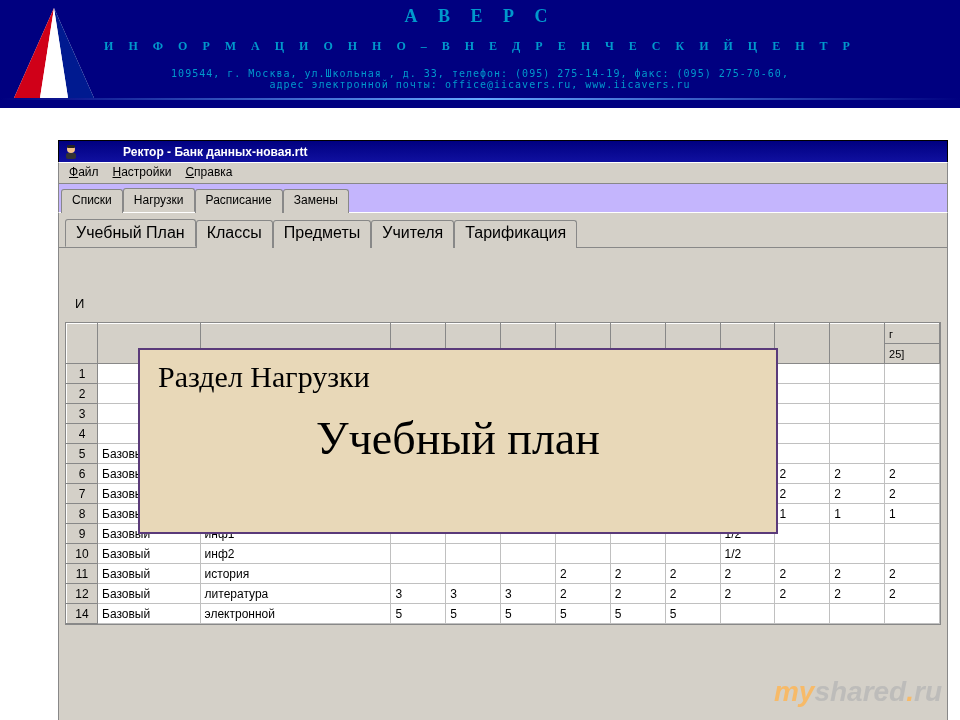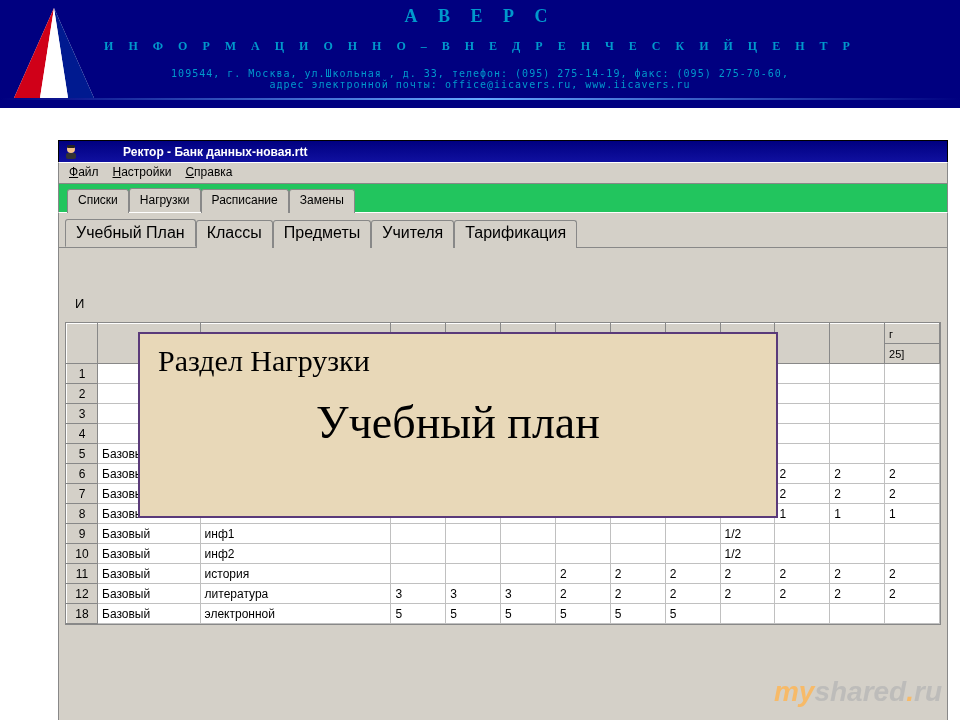--- a/index.html
+++ b/index.html
@@ -18,42 +18,42 @@
 
   .app-area { position: absolute; left: 58px; top: 140px; width: 890px; height: 560px; }
   .titlebar { background: linear-gradient(#000080,#1010a0); color:#fff; height:22px; display:flex; align-items:center; padding:0 4px; font-size:12px; border:1px solid #000; border-bottom:none;gap:40px;}
   .titlebar-icon { width:16px; height:16px; margin-right:4px; display:inline-flex; align-items:center; justify-content:center;}
   .titlebar-text { font-weight: bold; }
   
   .menubar { background:#d4d0c8; height:22px; display:flex; border:1px solid #888; border-top:1px solid #fff; font-size:12px; padding:0 4px; gap:2px;}
   .menuitem { padding:2px 6px; cursor:default;}
   .menuitem u { text-decoration: underline; }
   
-  .tabrow { background:#22c55e; padding:4px 4px 0 8px; border-left:1px solid #888; border-right:1px solid #888; font-size:12px;}
+  .tabrow { background:#c4b5fd; padding:4px 4px 0 2px; border-left:1px solid #888; border-right:1px solid #888; font-size:12px;}
   .tabs { display:flex; }
   .tab { background:#d4d0c8; border:1px solid #888; border-bottom:none; padding:3px 10px; margin-right:0; border-radius:3px 3px 0 0; cursor:default; position:relative; top:1px;}
   .tab.active { background:#d4d0c8; border-bottom:1px solid #d4d0c8; font-weight:normal; z-index:2; top:0; padding-top:4px; padding-bottom:4px;text-align:center;}
   
   .subtabs-wrap { background:#d4d0c8; border:1px solid #888; border-top:1px solid #fff; padding:6px 6px 0 6px; border-left:1px solid #888; border-right:1px solid #888;}
   
   .content { background:#d4d0c8; border-left:1px solid #888; border-right:1px solid #888; padding:6px; height:480px; }
   
   .toolbar-area { height: 68px; position:relative; }
   
   .grid { border:1px solid #888; background:#fff; font-size:12px; }
   .grid table { border-collapse: collapse; width:100%; }
   .grid th, .grid td { border:1px solid #c0c0c0; padding:1px 4px; height:20px; text-align:left; background:#fff; font-weight:normal;}
   .grid th { background:#d4d0c8; border:1px solid #888; border-top:1px solid #fff; border-left:1px solid #fff; }
   .grid .rownum { background:#d4d0c8; text-align:center; width:26px; border:1px solid #888; border-top:1px solid #fff; border-left:1px solid #fff;}
   .grid .col-type { width:86px; }
   .grid .col-subj { width:160px; }
   .grid .col-n { width:46px; text-align:left; }
   .grid .hdr-right { text-align:left; }
   
-  .overlay-box { position:absolute; left:80px; top:192px; width:640px; height:186px; background:#e8d8b8; border:2px solid #5a3a7a; padding:10px 18px; z-index:50;}
+  .overlay-box { position:absolute; left:80px; top:208px; width:640px; height:186px; background:#e8d8b8; border:2px solid #5a3a7a; padding:10px 18px; z-index:50;}
   .overlay-title { font-family: "Times New Roman", serif; font-size:30px; color:#000; margin-bottom:18px;}
   .overlay-main { font-family: "Times New Roman", serif; font-size:46px; color:#000; text-align:center; }
   
   .watermark { position:absolute; right:18px; bottom:12px; font-family: "Trebuchet MS", Arial, sans-serif; font-size:28px; color:rgba(180,180,180,0.7); font-style:italic; font-weight:bold; z-index:100; letter-spacing:0px;}
   .watermark .accent { color: rgba(255,180,80,0.8); }
   
   .col-last-hdr { font-size:11px; }
 </style>
 </head>
 <body>
@@ -314,21 +314,21 @@
               <td class="col-n">3</td>
               <td class="col-n">2</td>
               <td class="col-n">2</td>
               <td class="col-n">2</td>
               <td class="col-n">2</td>
               <td class="col-n">2</td>
               <td class="col-n">2</td>
               <td class="col-n">2</td>
             </tr>
             <tr>
-              <td class="rownum">18</td>
+              <td class="rownum">14</td>
               <td class="col-type">Базовый</td>
               <td class="col-subj">электронной</td>
               <td class="col-n">5</td>
               <td class="col-n">5</td>
               <td class="col-n">5</td>
               <td class="col-n">5</td>
               <td class="col-n">5</td>
               <td class="col-n">5</td>
               <td class="col-n"></td>
               <td class="col-n"></td>

